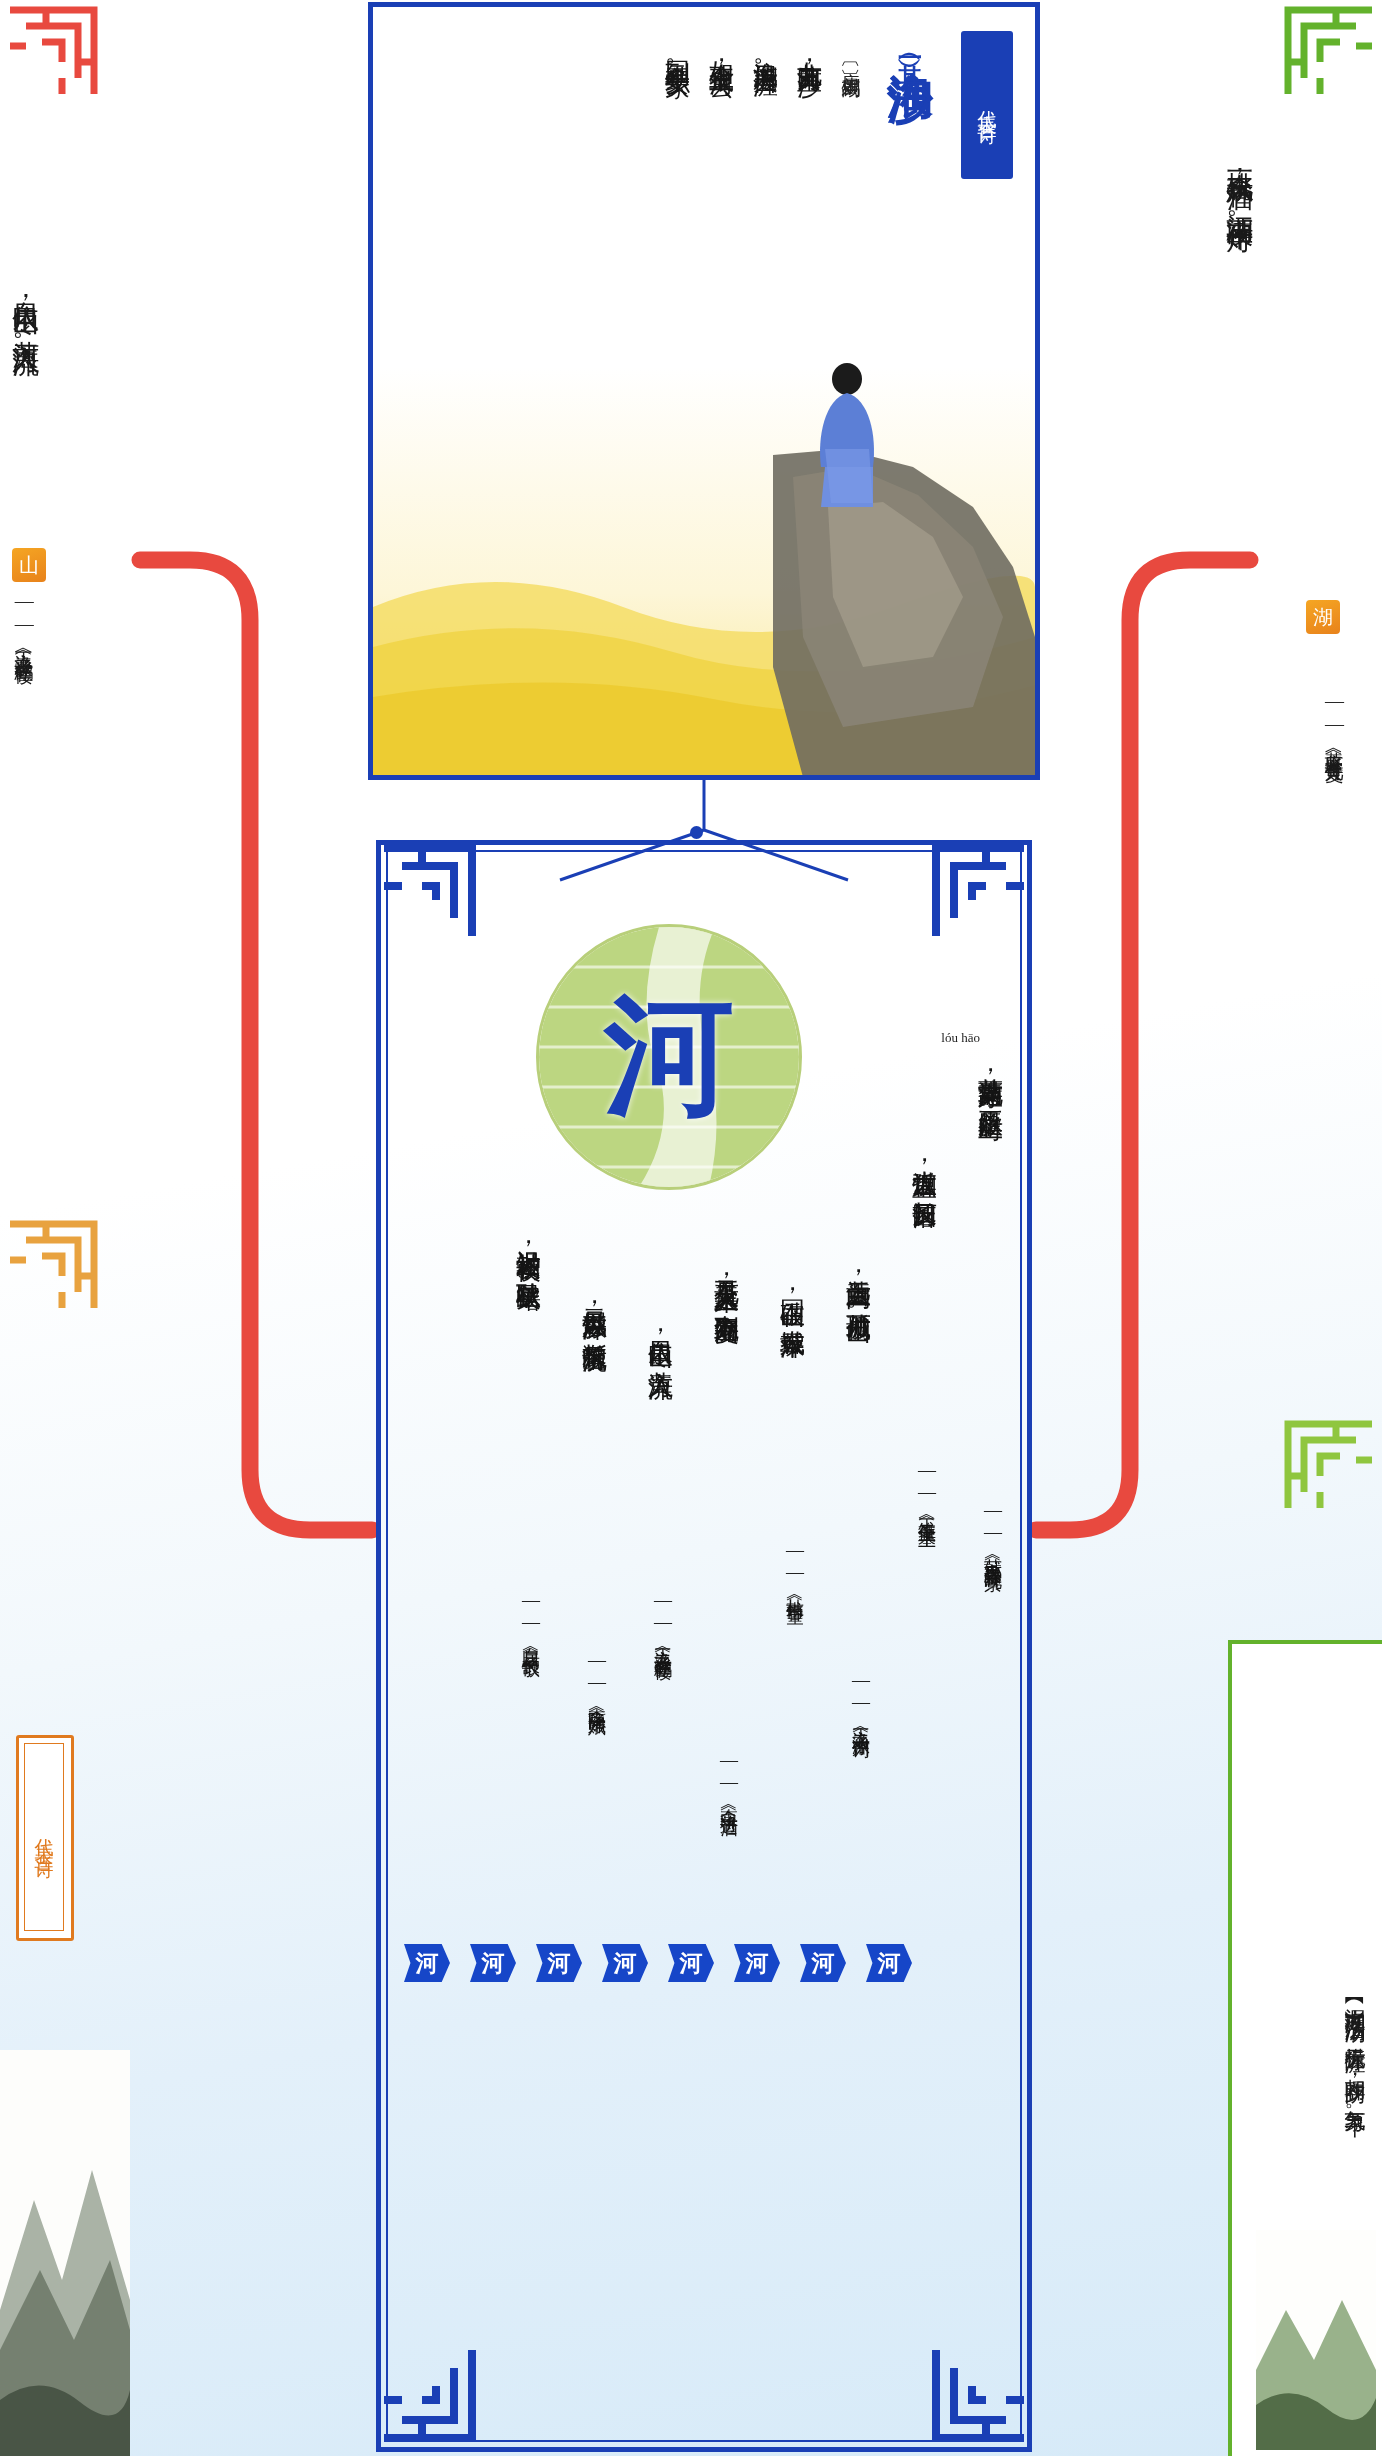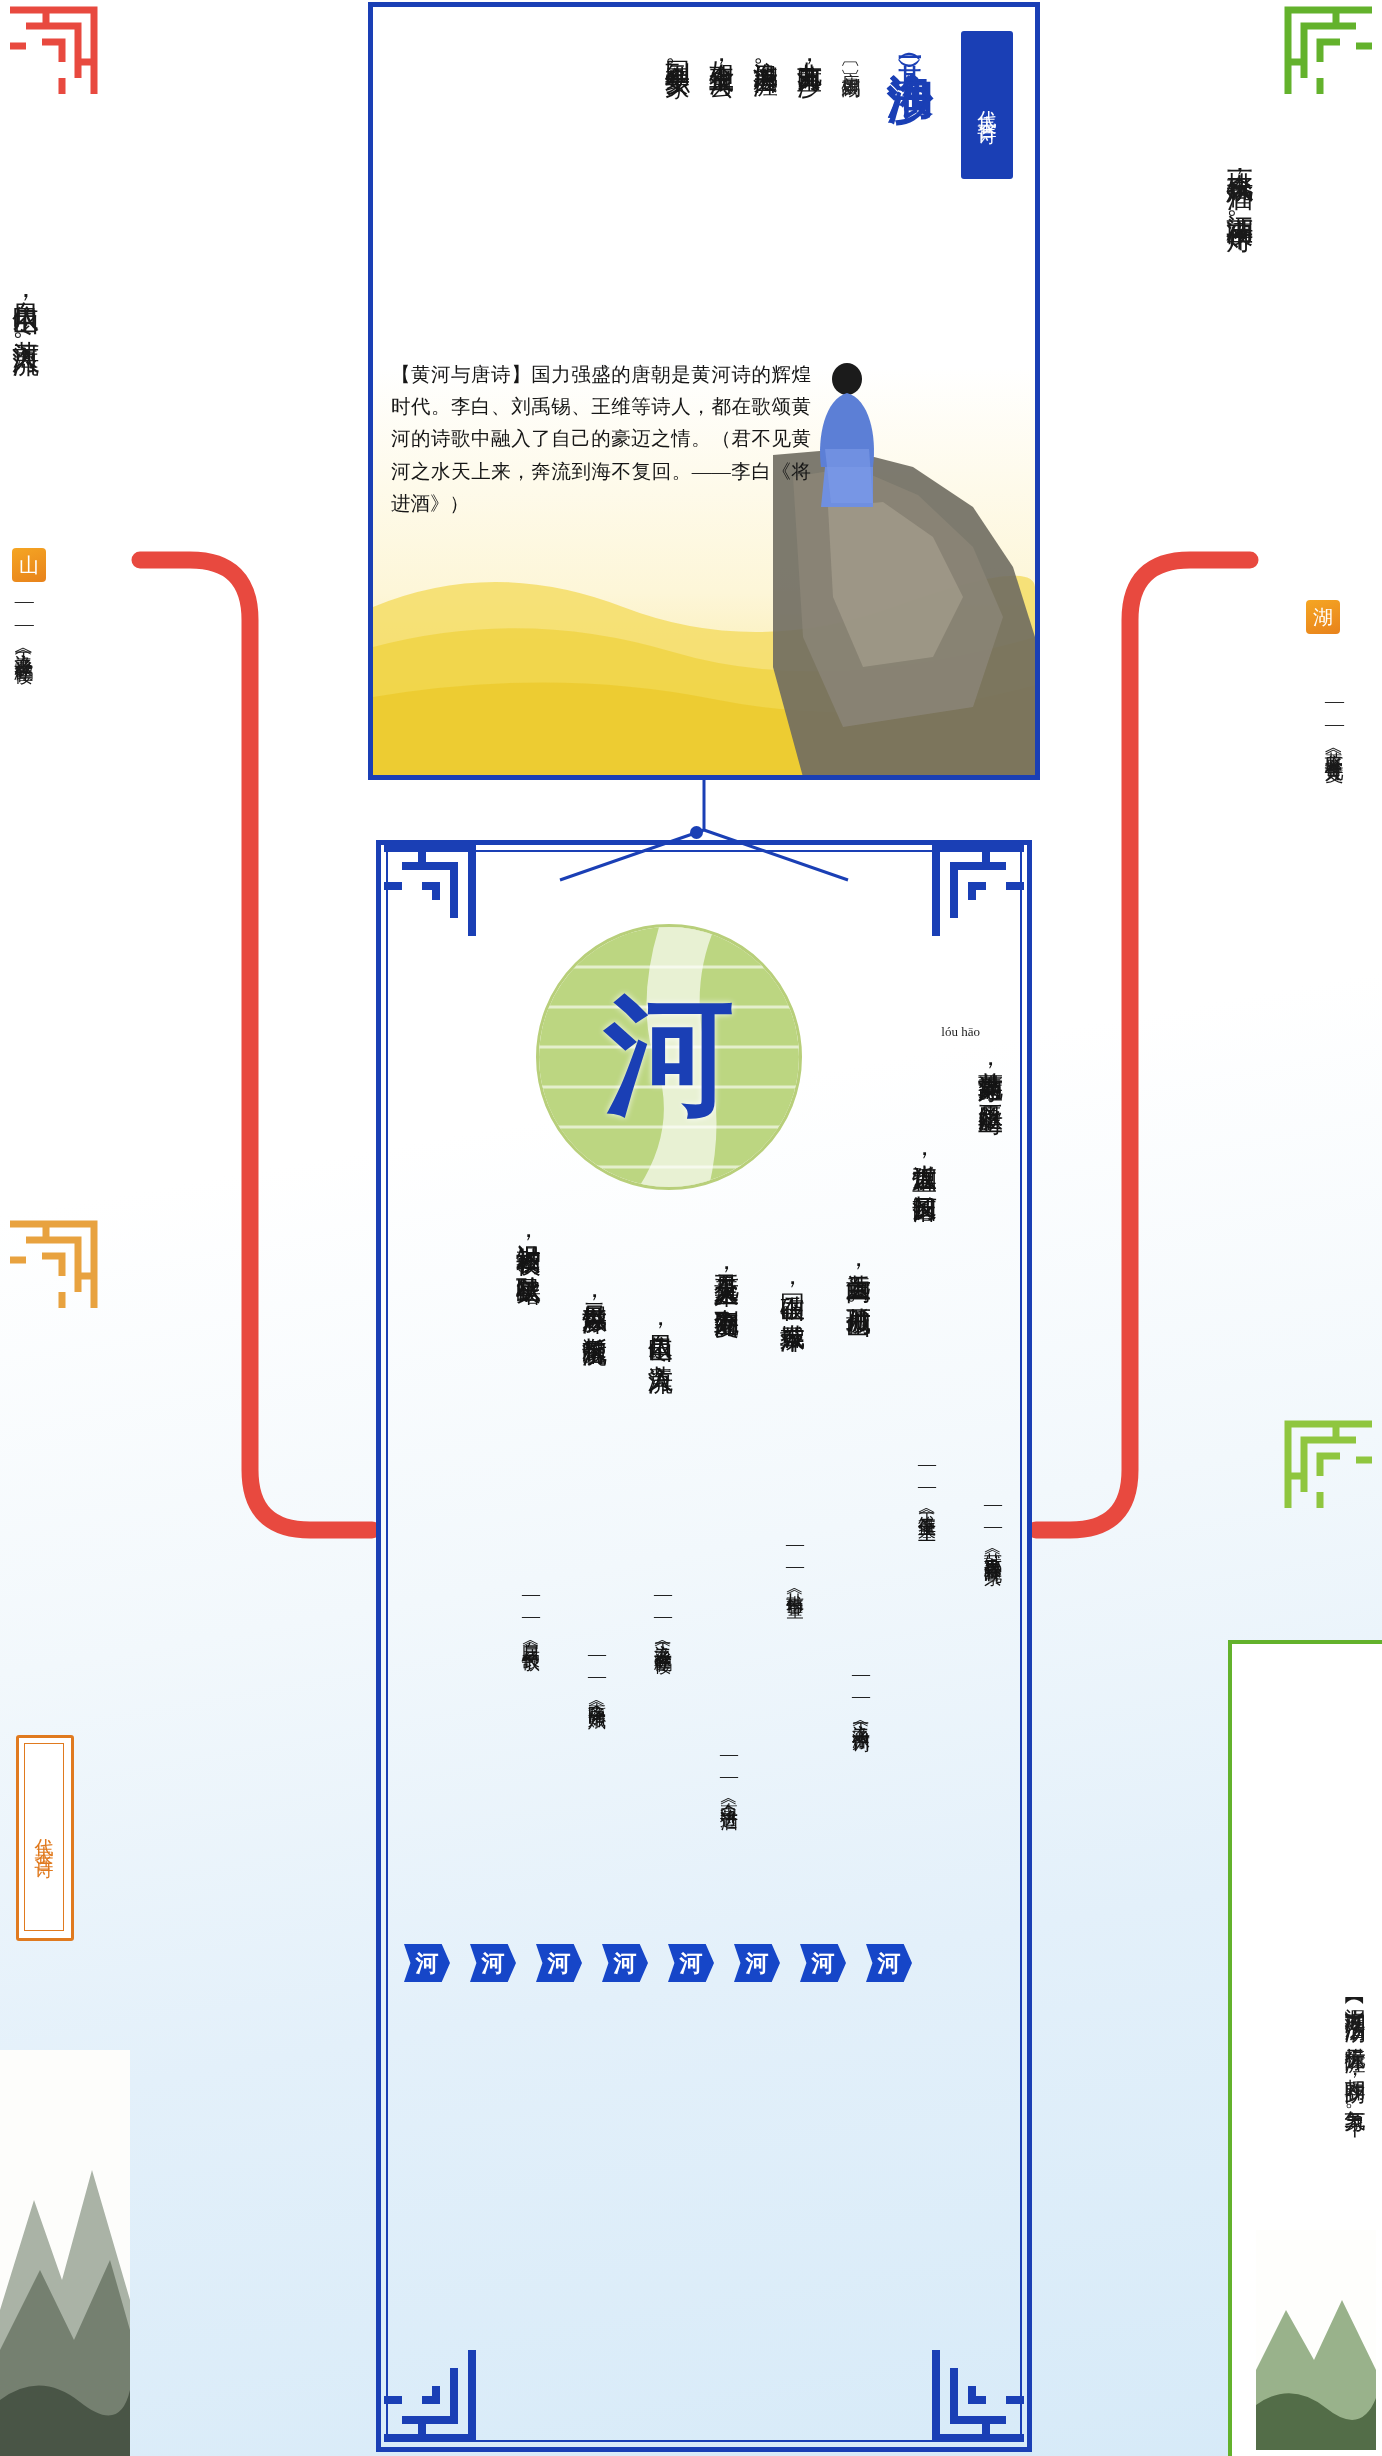--- a/index.html
+++ b/index.html
@@ -256,21 +256,21 @@
   }
 
   
   #poem-grid {
     position: absolute;
     left: 38px; top: 180px;
     width: 600px; height: 1300px;
   }
   .pcol {
     position: absolute;
-    top: 12px;
+    top: 18px;
     width: 40px;
     height: 1290px;
   }
   .pcol .body {
     font-size: 25px;
     color: #141414;
     letter-spacing: 1px;
   }
   .pcol .attrib {
     font-size: 18px;
@@ -444,21 +444,20 @@
 
   <div id="card-author" class="vtext">〔唐〕刘禹锡</div>
 
   <div id="card-poem">
     <div class="line vtext" style="right:0;">九曲黄河万里沙，</div>
     <div class="line vtext" style="right:44px;">浪淘风簸自天涯。</div>
     <div class="line vtext" style="right:88px;">如今直上银河去，</div>
     <div class="line vtext" style="right:132px;">同到牵牛织女家。</div>
   </div>
 
-  <div id="card-note">【黄河与唐诗】国力强盛的唐朝是黄河诗的辉煌时代。李白、刘禹锡、王维等诗人，都在歌颂黄河的诗歌中融入了自己的豪迈之情。（君不见黄河之水天上来，奔流到海不复回。——李白《将进酒》）</div>
 </div>
 
 <div id="main-frame">
   <div class="frame-border"></div>
   <div class="frame-border2"></div>
 
   <div class="small-dot" style="left:322px; top:-6px;"></div>
 
   <div class="fret" style="left:10px; top:10px;">
     <svg viewBox="0 0 100 100" width="100" height="100">

